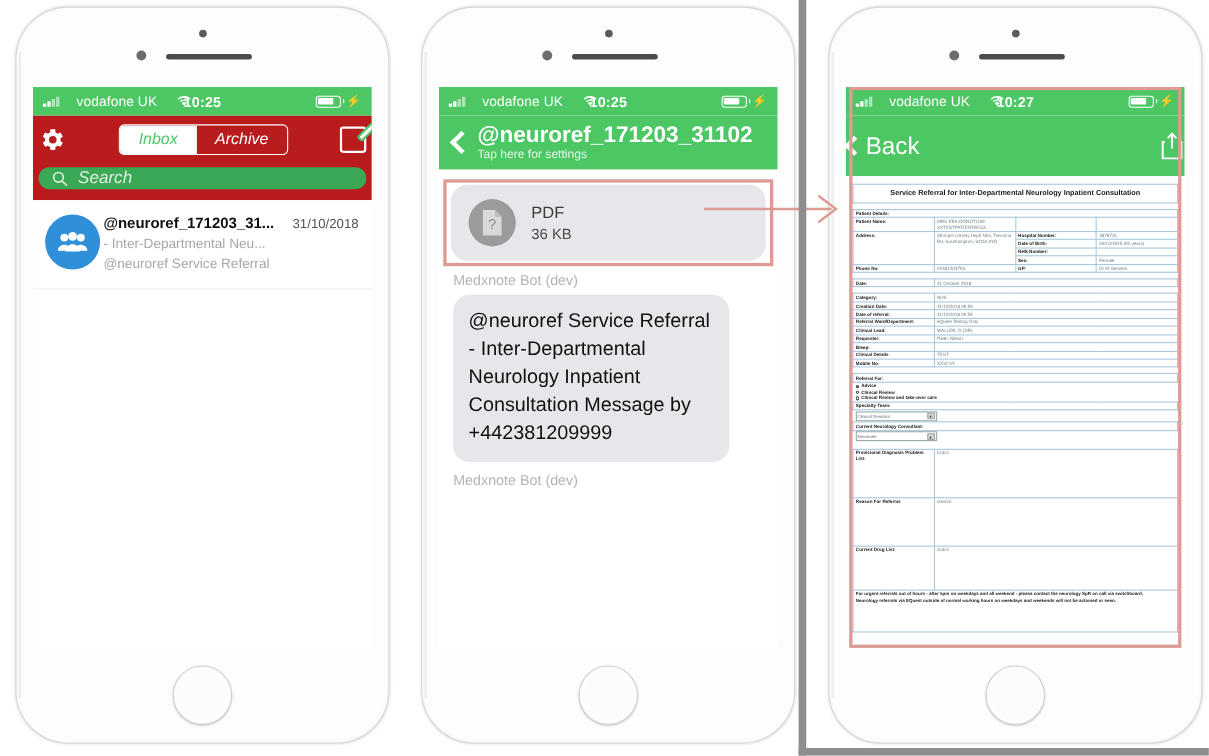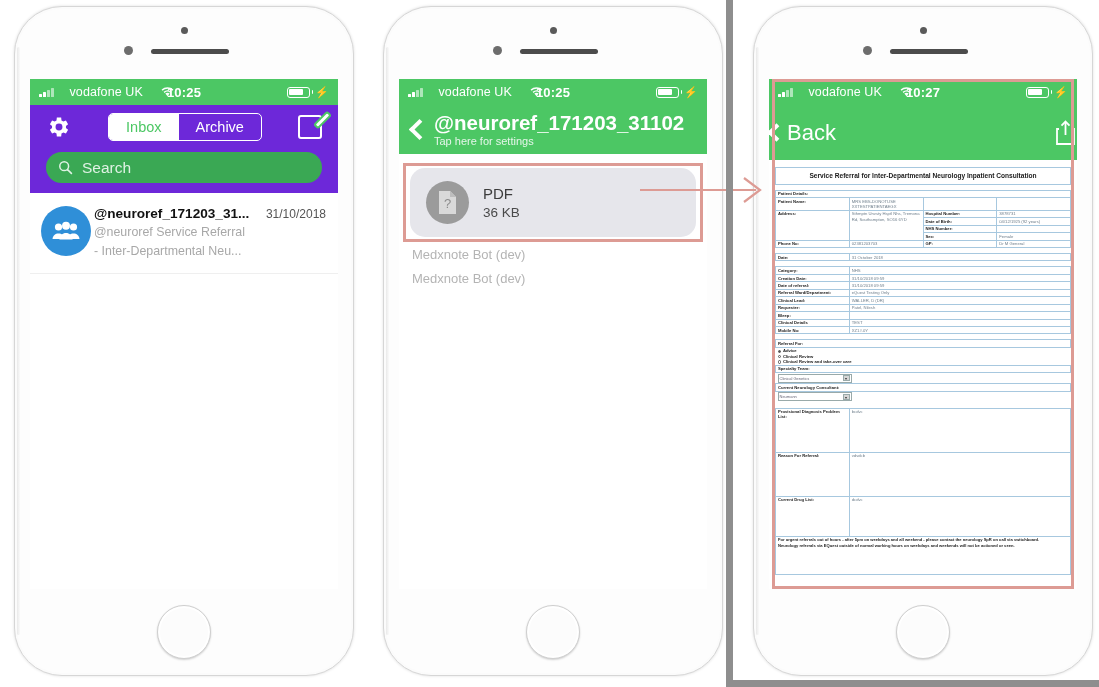--- a/index.html
+++ b/index.html
@@ -64,34 +64,34 @@
              font-size:13px; font-weight:bold; letter-spacing:.2px;}
   .sb-right { margin-left:auto; display:flex; align-items:center; gap:2px;
               position:relative; z-index:2;}
   .batt { width:23px; height:11px; border:1.4px solid #fff; border-radius:3px;
           padding:1.4px; position:relative; }
   .batt span { display:block; height:100%; width:78%; background:#fff; border-radius:1px;}
   .batt-cap { width:1.8px; height:4px; background:#fff; border-radius:0 1px 1px 0; }
   .bolt { font-size:11px; line-height:1; }
 
   
-  .navbar1 { background:#6d28d9; padding:4px 16px 10px; }
+  .navbar1 { background:#b91c1c; padding:4px 5px 10px;font-style:italic; }
   .nav1-row { display:flex; align-items:center; height:36px; }
   .gear { width:26px; height:26px; }
   .segmented { margin:0 auto; display:flex; border:1.5px solid #fff;
                border-radius:5px; overflow:hidden; height:28px; }
   .seg { display:flex; align-items:center; justify-content:center;
          font-size:14.5px; padding:0 17px; color:#fff; }
   .seg.active { background:#fff; color:#4cc764; }
   .compose { width:24px; height:24px; border:2px solid #fff; border-radius:3px;
              position:relative; }
   .compose-pen { position:absolute; right:-4px; top:-5px; width:3px; height:16px;
                  background:#fff; transform:rotate(45deg); border-radius:1px;
                  box-shadow:0 0 0 2px #4cc764; }
-  .searchbar { margin-top:7px; height:31px; background:#3aa854; border-radius:16px;
+  .searchbar { margin-top:7px; height:20px; background:#3aa854; border-radius:16px;
                display:flex; align-items:center; padding:0 12px; gap:9px; }
   .searchbar .ph { color:#dff2e4; font-size:15.5px; }
 
   .convo { display:flex; gap:3px; padding:13px 12px 13px 11px; background:#fff;
            border-bottom:1px solid #efefef; }
   .avatar { width:50px; height:50px; border-radius:50%; background:#2f8fd8;
             flex:0 0 50px; display:flex; align-items:center; justify-content:center; }
   .convo-body { flex:1; min-width:0; }
   .convo-top { display:flex; align-items:baseline; gap:6px; }
   .convo-title { font-weight:bold; font-size:13.6px; color:#111;
@@ -238,22 +238,22 @@
             <path d="M1.5 19c.3-3.6 2.9-5.6 6-5.6s5.7 2 6 5.6z"></path>
             <path d="M16.5 19c.3-3.6 2.9-5.6 6-5.6s5.7 2 6 5.6z"></path>
             <path d="M8.4 19.6c.4-4.2 3.2-6.6 6.6-6.6s6.2 2.4 6.6 6.6z"></path>
           </svg>
         </div>
         <div class="convo-body">
           <div class="convo-top">
             <div class="convo-title">@neuroref_171203_31...</div>
             <div class="convo-date">31/10/2018</div>
           </div>
+          <div class="convo-snip">- Inter-Departmental Neu...</div>
           <div class="convo-snip">@neuroref Service Referral</div>
-          <div class="convo-snip">- Inter-Departmental Neu...</div>
         </div>
       </div>
     </div>
   </div>
 
   <div class="phone p2">
     <div class="cam"></div>
     <div class="cam2"></div>
     <div class="speaker"></div>
     <div class="home"></div>
@@ -306,20 +306,21 @@
               </svg>
             </div>
             <div>
               <div class="pdf-meta-t">PDF</div>
               <div class="pdf-meta-s">36 KB</div>
             </div>
           </div>
         </div>
 
         <div class="sender">Medxnote Bot (dev)</div>
+        <div class="bubble msg-bubble">@neuroref Service Referral - Inter-Departmental Neurology Inpatient Consultation  Message by +442381209999</div>
         <div class="sender" style="margin-top:9px">Medxnote Bot (dev)</div>
       </div>
     </div>
   </div>
 
   <div class="phone p3">
     <div class="cam"></div>
     <div class="cam2"></div>
     <div class="speaker"></div>
     <div class="home"></div>

